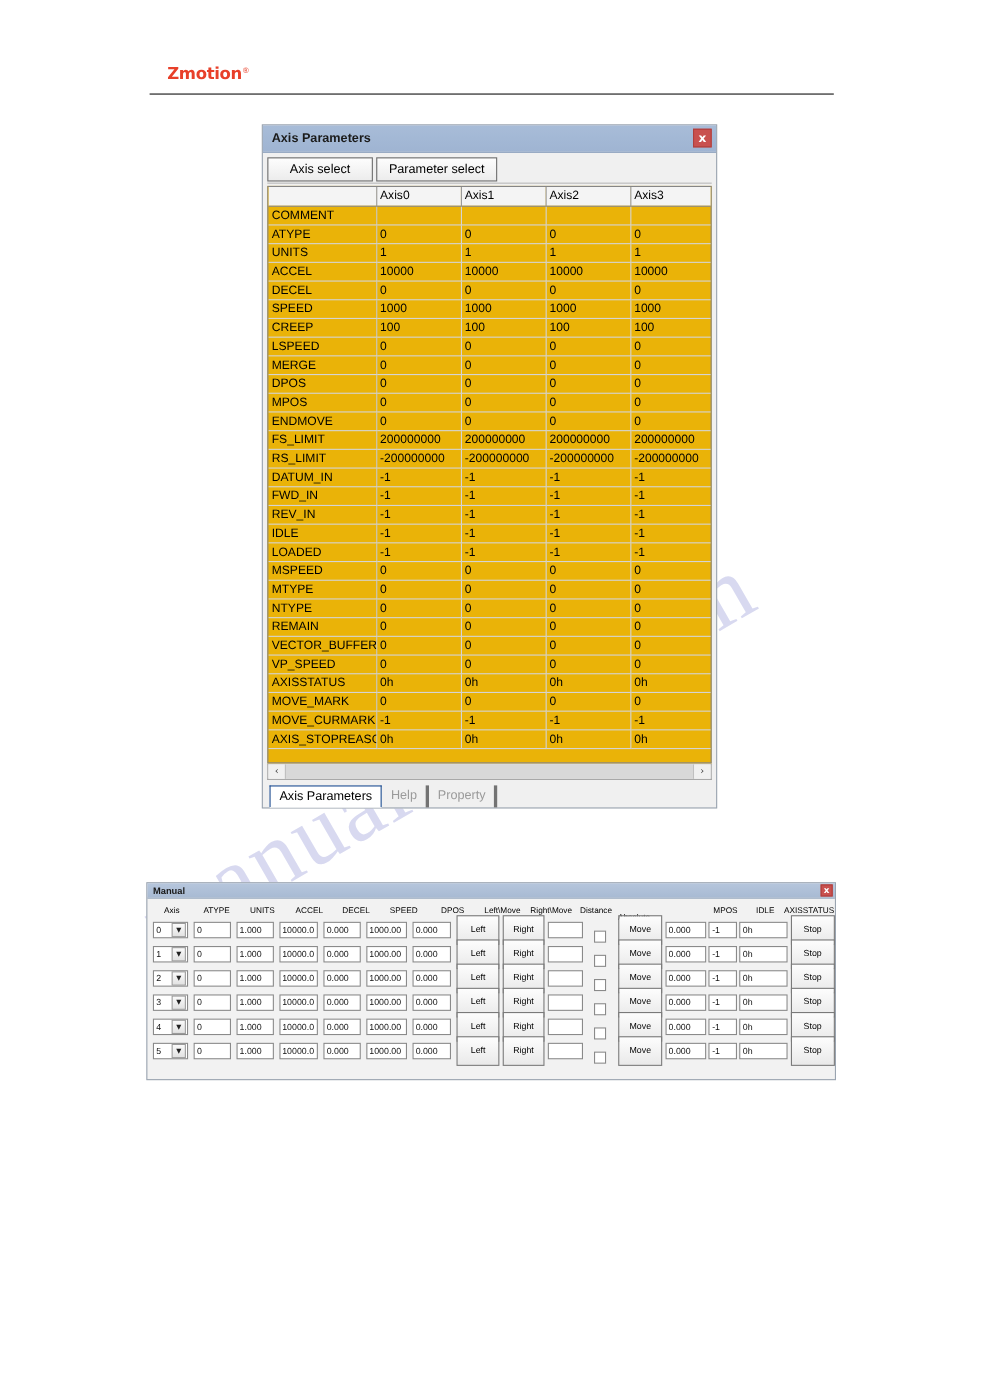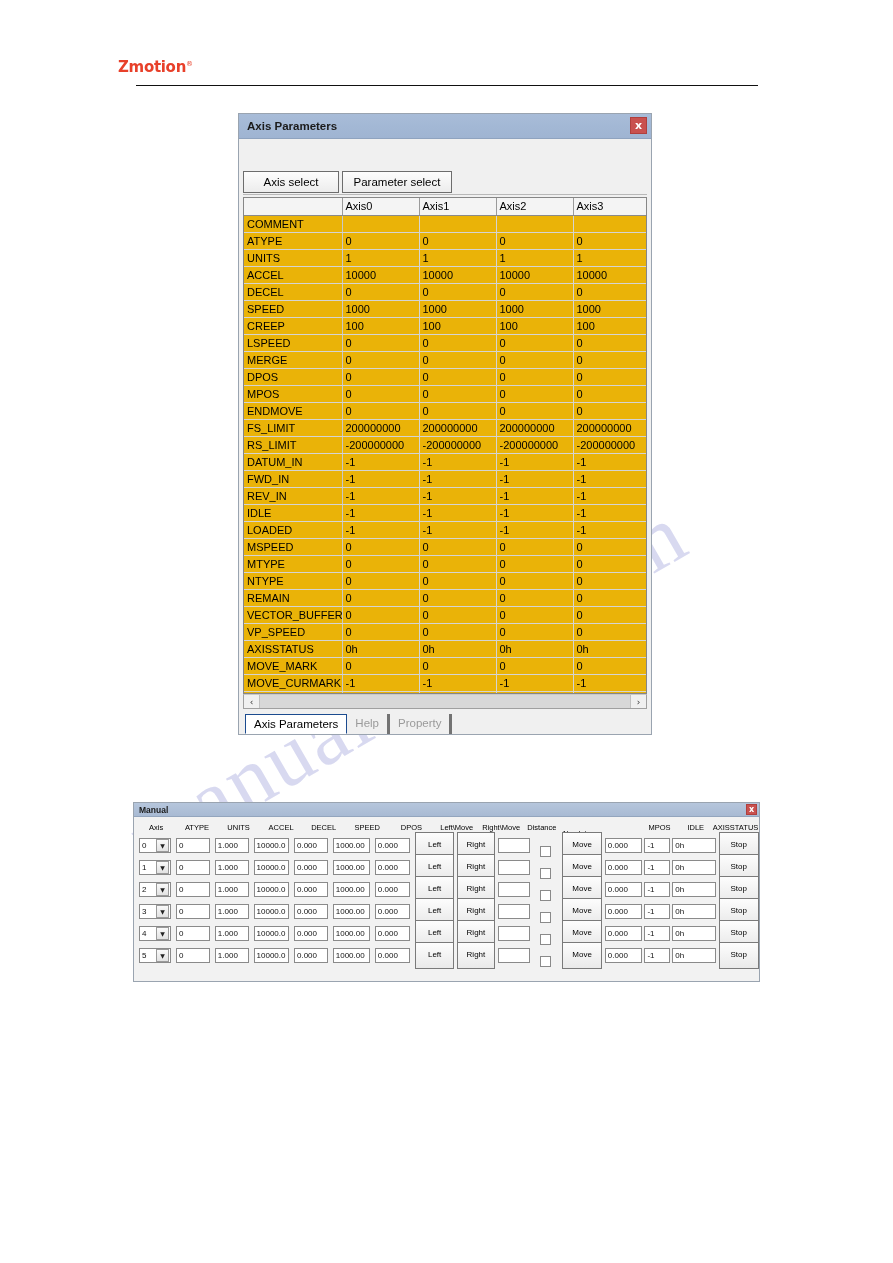--- a/index.html
+++ b/index.html
@@ -30,21 +30,21 @@
     transform: rotate(-30deg);
     transform-origin: left top;
     letter-spacing: 2px;
   }
   .wm1 { left: 430px; top: 230px; }
   .wm2 { left: 20px;  top: 470px; }
 
   
   .page-header {
     position: absolute;
-    left: 118px; top: 58px;
+    left: 152px; top: 58px;
     width: 622px;
   }
   .logo {
     font-family: "DejaVu Sans", sans-serif;
     font-size: 15px;
     font-weight: bold;
     color: #e8402a;
     letter-spacing: -0.3px;
     position: relative;
     display: inline-block;
@@ -97,21 +97,20 @@
     height: calc(100% - 25px);
     display: flex; flex-direction: column;
   }
   .ap-toolbar {
     display: flex;
     height: 24px;
     margin-bottom: 2px;
     gap: 3px;
     border-bottom: 1px solid #b8b8b8;
     padding-bottom: 2px;
-    margin-top: 28px;
   }
   .btn-tool {
     background: linear-gradient(to bottom,#fdfdfd,#ececec);
     border: 1px solid #6d6d6d;
     font-size: 11.5px;
     color: #000;
     padding: 0 10px;
     min-width: 96px;
     height: 22px;
     cursor: pointer;

